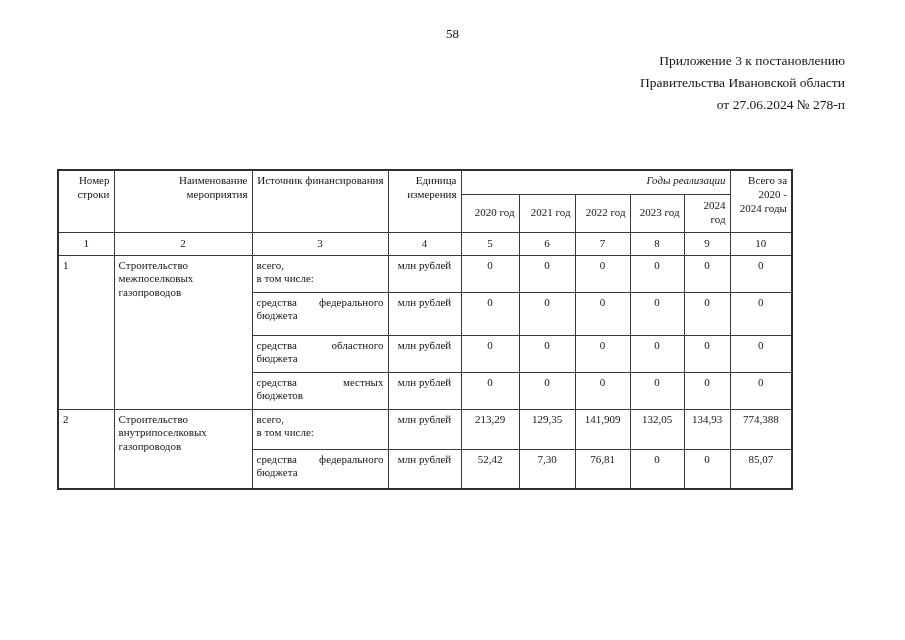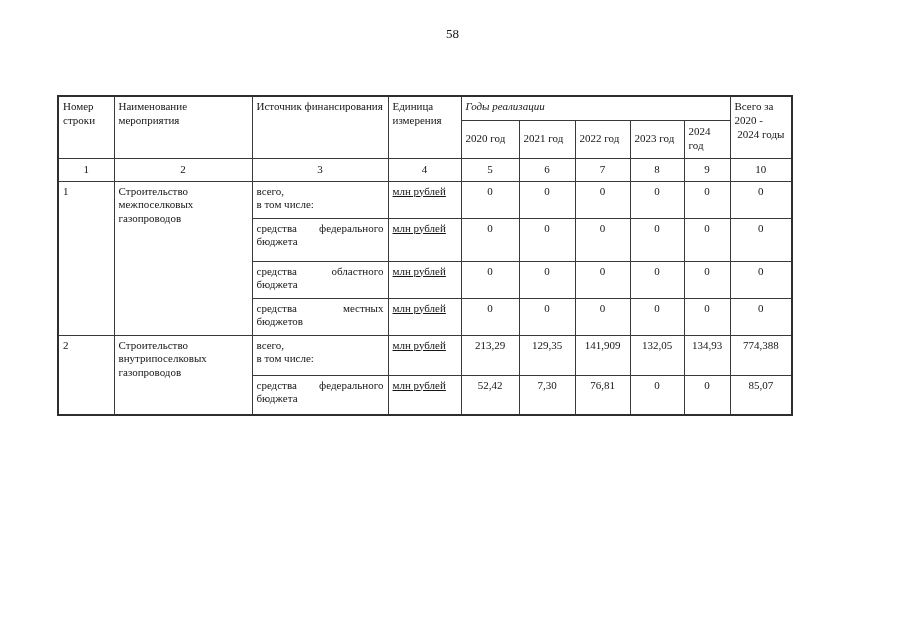--- a/index.html
+++ b/index.html
@@ -42,43 +42,48 @@
   table.budget th, table.budget td {
     border: 1px solid #3a3a3a;
     font-weight: normal;
     padding: 3px 4px;
     vertical-align: top;
     overflow: hidden;
   }
   table.budget { border: 2px solid #2e2e2e; }
 
   
-  thead th { text-align: left; }
+  thead th { text-align: right; }
   tr.h-top    { height: 24px; }
   tr.h-years  { height: 38px; }
   tr.h-years th { vertical-align: middle; }
   th.years-group { vertical-align: middle; font-style: italic; }
   tr.h-nums   { height: 23px; }
   tr.h-nums td { text-align: center; vertical-align: middle; }
 
   
   td.num  { text-align: left; padding-left: 6px; }
   td.name { text-align: left; padding-left: 6px; }
   td.src-plain { text-align: left; white-space: pre-line; padding-left: 5px; padding-right: 5px; }
   td.src-just  { text-align: justify; padding-left: 5px; padding-right: 5px; }
-  td.unit { text-align: left; text-decoration: underline; }
+  td.unit { text-align: center; }
   td.val  { text-align: center; }
 </style>
 </head>
 <body>
 
 <div class="doc">
 
   <div class="page-number">58</div>
 
+  <div class="appendix">
+    <div>Приложение 3 к постановлению</div>
+    <div>Правительства Ивановской области</div>
+    <div>от 27.06.2024 № 278-п</div>
+  </div>
 
   <div class="chapter-title">
   </div>
 
   <table class="budget">
     <colgroup>
       <col style="width:56px">
         <col style="width:138px">
         <col style="width:136px">
         <col style="width:73px">

